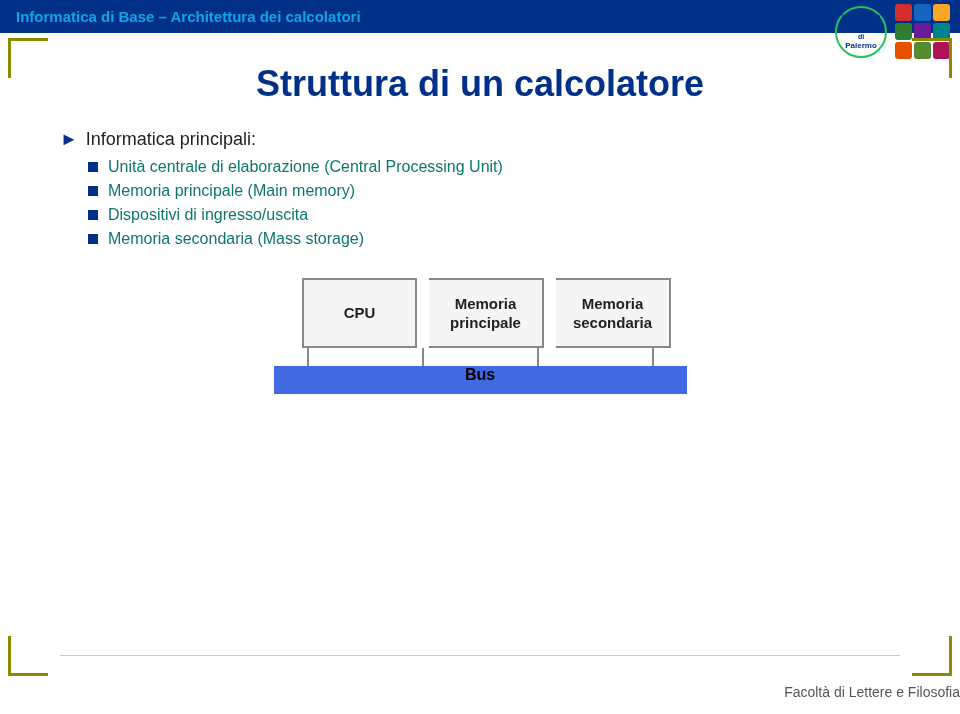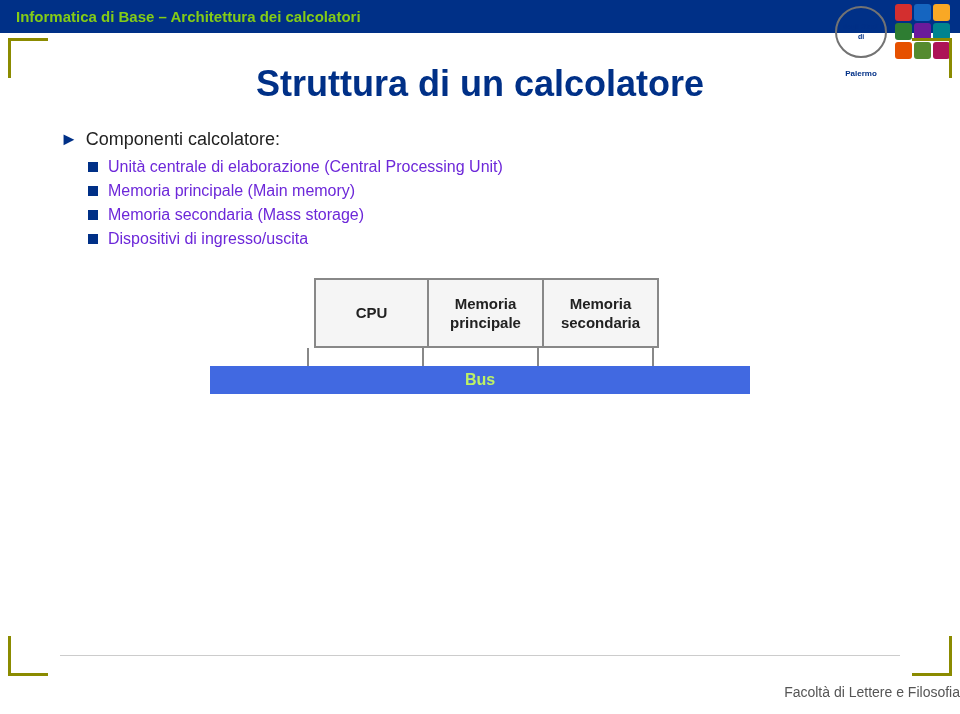--- a/index.html
+++ b/index.html
@@ -8,54 +8,53 @@
       height: 714px;
       background: #fff;
       font-family: Arial, sans-serif;
       overflow: hidden;
       position: relative;
     }
 
     
     #header {
       background: #003087;
-      color: #84cc16;
+      color: #0ea5e9;
       padding: 8px 16px;
       font-size: 15px;
       font-weight: bold;
       display: flex;
       align-items: center;
     }
 
     
     #logos {
       position: absolute;
       top: 4px;
       right: 10px;
       display: flex;
       align-items: center;
       gap: 8px;
     }
 
     .univ-logo-circle {
       width: 52px;
       height: 52px;
-      border: 2px solid #737373;
+      border: 2px solid #22c55e;
       border-radius: 50%;
       display: flex;
       flex-direction: column;
       align-items: center;
       justify-content: center;
       font-size: 7px;
       color: #003087;
       font-weight: bold;
       text-align: center;
       line-height: 1.3;
       padding: 4px;
-      gap: 28px;
     }
 
     
     .grid-logo {
       width: 55px;
       height: 55px;
       display: grid;
       grid-template-columns: repeat(3, 1fr);
       grid-template-rows: repeat(3, 1fr);
       gap: 2px;
@@ -135,21 +134,21 @@
 
     .sub-items {
       margin-left: 28px;
       margin-bottom: 4px;
     }
 
     .sub-item {
       display: flex;
       align-items: flex-start;
       font-size: 16px;
-      color: #6d28d9;
+      color: #0f766e;
       margin-bottom: 6px;
     }
 
     .square-bullet {
       display: inline-block;
       width: 10px;
       height: 10px;
       background: #003087;
       margin-right: 10px;
       margin-top: 4px;
@@ -159,21 +158,21 @@
     
     #diagram {
       margin-top: 30px;
       display: flex;
       flex-direction: column;
       align-items: center;
     }
 
     .diagram-boxes {
       display: flex;
-      gap: 0;
+      gap: 12px;
       align-items: stretch;
       padding-left: 13px;
     }
 
     .diag-box {
       border: 2px solid #888;
       background: #f5f5f5;
       min-width: 110px;
       min-height: 70px;
       display: flex;
@@ -185,27 +184,26 @@
       color: #222;
       padding: 8px;
       line-height: 1.3;
     }
 
     .diag-box + .diag-box {
       border-left: none;
     }
 
     .diagram-bus {
-      width: 540px;
+      width: 413px;
       height: 28px;
       background: #4169E1;
       display: flex;
-      align-items: center;
       justify-content: center;
-      color: #bef264;
+      color: #000000;
       font-size: 16px;
       font-weight: bold;
       margin-top: 0;
     }
 
     
     .connector-row {
       display: flex;
       width: 460px;
       height: 18px;
@@ -274,39 +272,39 @@
 <div class="corner-tl"></div>
 <div class="corner-tr"></div>
 <div class="corner-bl"></div>
 <div class="corner-br"></div>
 
 <div id="main">
   <div id="slide-title">Struttura di un calcolatore</div>
 
   <div class="main-item">
     <span class="arrow-bullet">►</span>
-    <span>Componenti calcolatore:</span>
+    <span>Informatica principali:</span>
   </div>
 
   <div class="sub-items">
     <div class="sub-item">
       <span class="square-bullet"></span>
       <span>Unità centrale di elaborazione (Central Processing Unit)</span>
     </div>
     <div class="sub-item">
       <span class="square-bullet"></span>
       <span>Memoria principale (Main memory)</span>
     </div>
     <div class="sub-item">
       <span class="square-bullet"></span>
-      <span>Memoria secondaria (Mass storage)</span>
+      <span>Dispositivi di ingresso/uscita</span>
     </div>
     <div class="sub-item">
       <span class="square-bullet"></span>
-      <span>Dispositivi di ingresso/uscita</span>
+      <span>Memoria secondaria (Mass storage)</span>
     </div>
   </div>
 
   <div id="diagram">
     <div class="diagram-boxes">
       <div class="diag-box" style="min-width: 115px; width: 115px;">
         <span>CPU</span>
       </div>
       <div class="diag-box" style="min-width: 115px; width: 115px;">
         <span>Memoria<br>principale</span>

